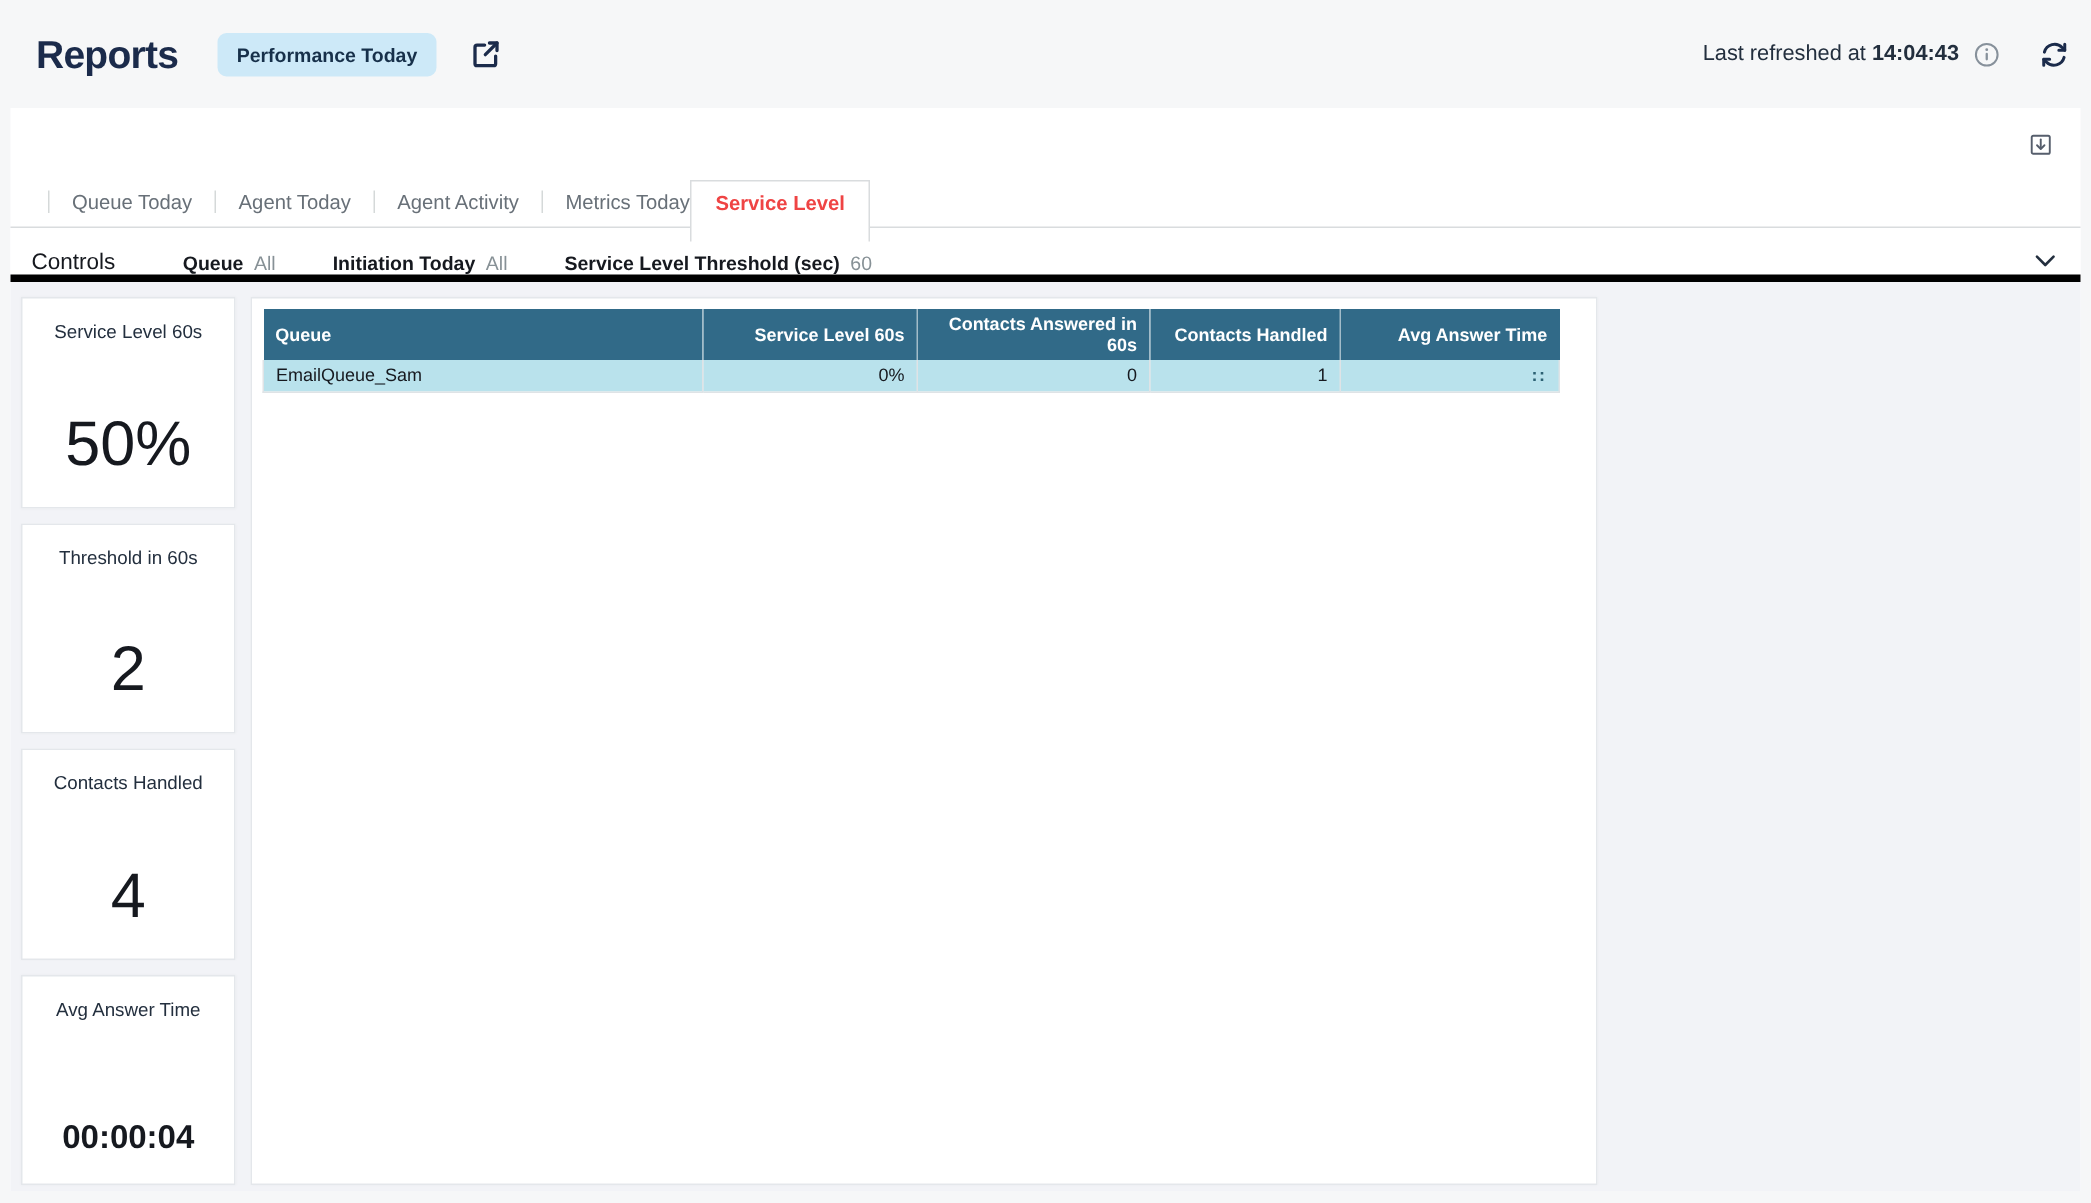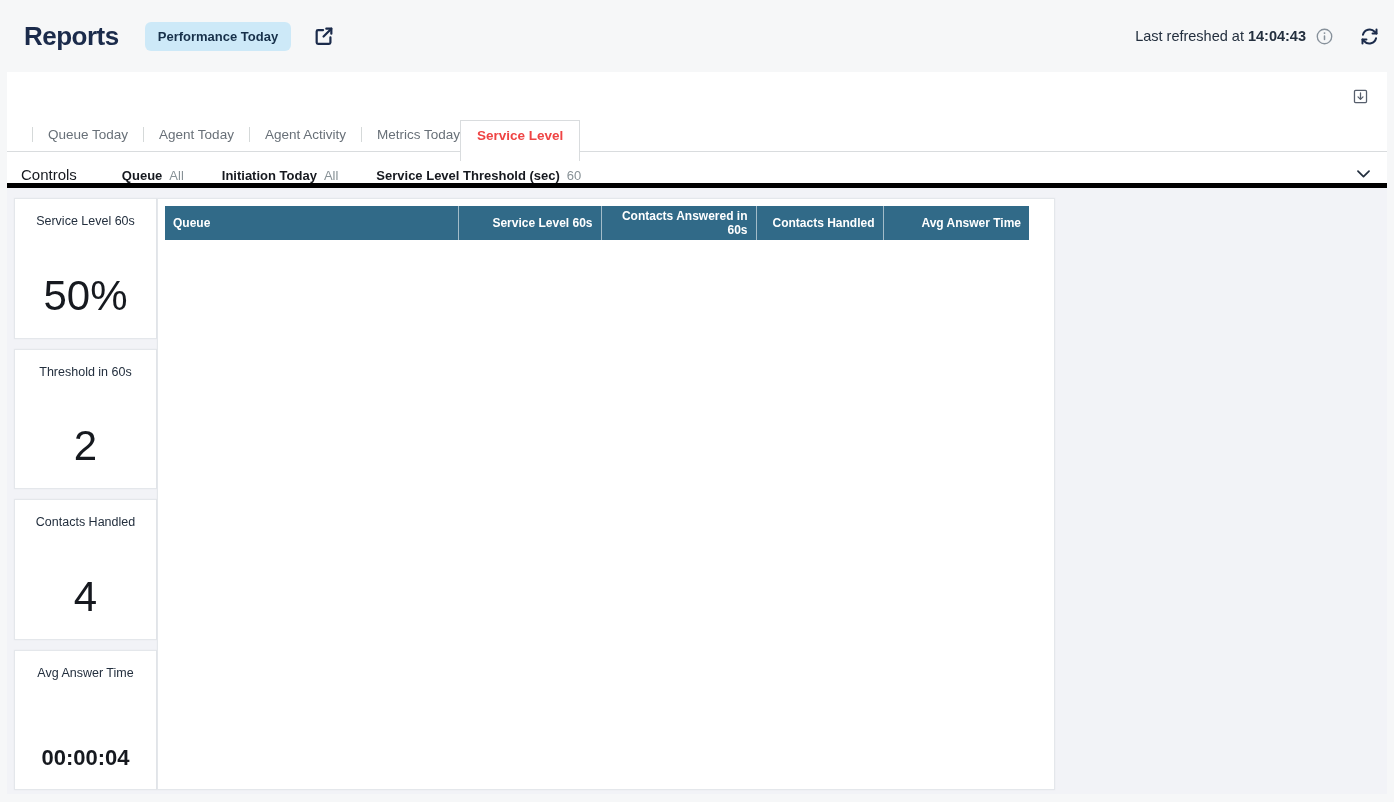--- a/index.html
+++ b/index.html
@@ -28,21 +28,21 @@
 
   
   .controls-row { height:36px; display:flex; align-items:flex-end; padding:0 14px; border-bottom:5px solid #000000; background:#fff; }
   .controls-title { font-size:15px; color:#16191f; margin-right:45px; }
   .filter { display:flex; align-items:baseline; margin-right:38px; cursor:pointer; }
   .filter .flabel { font-size:13px; font-weight:bold; color:#16191f; }
   .filter .fvalue { font-size:13px; color:#879196; margin-left:7px; }
   .controls-chevron { margin-left:auto; background:none; border:none; cursor:pointer; display:flex; }
 
   
-  .dashboard { flex:1; background:#f2f3f7; display:flex; padding:10px 7px 4px 7px; overflow:hidden; }
+  .dashboard { flex:1; background:#f2f3f7; display:flex; padding:10px 7px 4px 7px; gap:10px; overflow:hidden; }
   .kpi-col { width:143px; display:flex; flex-direction:column; gap:10px; flex-shrink:0; }
   .kpi-card { flex:1; background:#fff; border:1px solid #e4e7eb; box-shadow:0 0 2px rgba(0,0,0,0.04); display:flex; flex-direction:column; align-items:center; padding-top:15px; }
   .kpi-title { font-size:12.5px; color:#232f3e; text-align:center; }
   .kpi-value-wrap { flex:1; display:flex; align-items:flex-end; justify-content:center; padding-bottom:18px; }
   .kpi-value { font-size:42px; color:#16191f; }
   .kpi-value.small-bold { font-size:22px; font-weight:bold; }
 
   
   .table-panel { width:898px; background:#fff; border:1px solid #e4e7eb; box-shadow:0 0 2px rgba(0,0,0,0.04); padding:7px; flex-shrink:0; }
   table.metrics { border-collapse:collapse; width:864px; font-size:12px; table-layout:fixed; }
@@ -191,18 +191,25 @@
         <thead>
           <tr>
             <th class="c0 left">Queue</th>
             <th class="c1">Service Level 60s</th>
             <th class="c2">Contacts Answered in 60s</th>
             <th class="c3">Contacts Handled</th>
             <th class="c4">Avg Answer Time</th>
           </tr>
         </thead>
         <tbody>
+          <tr class="highlight">
+            <td class="left">EmailQueue_Sam</td>
+            <td>0%</td>
+            <td>0</td>
+            <td>1</td>
+            <td class="null-val">::</td>
+          </tr>
         </tbody>
       </table>
     </div>
 
   </div>
 </div>
 
 </body></html>

